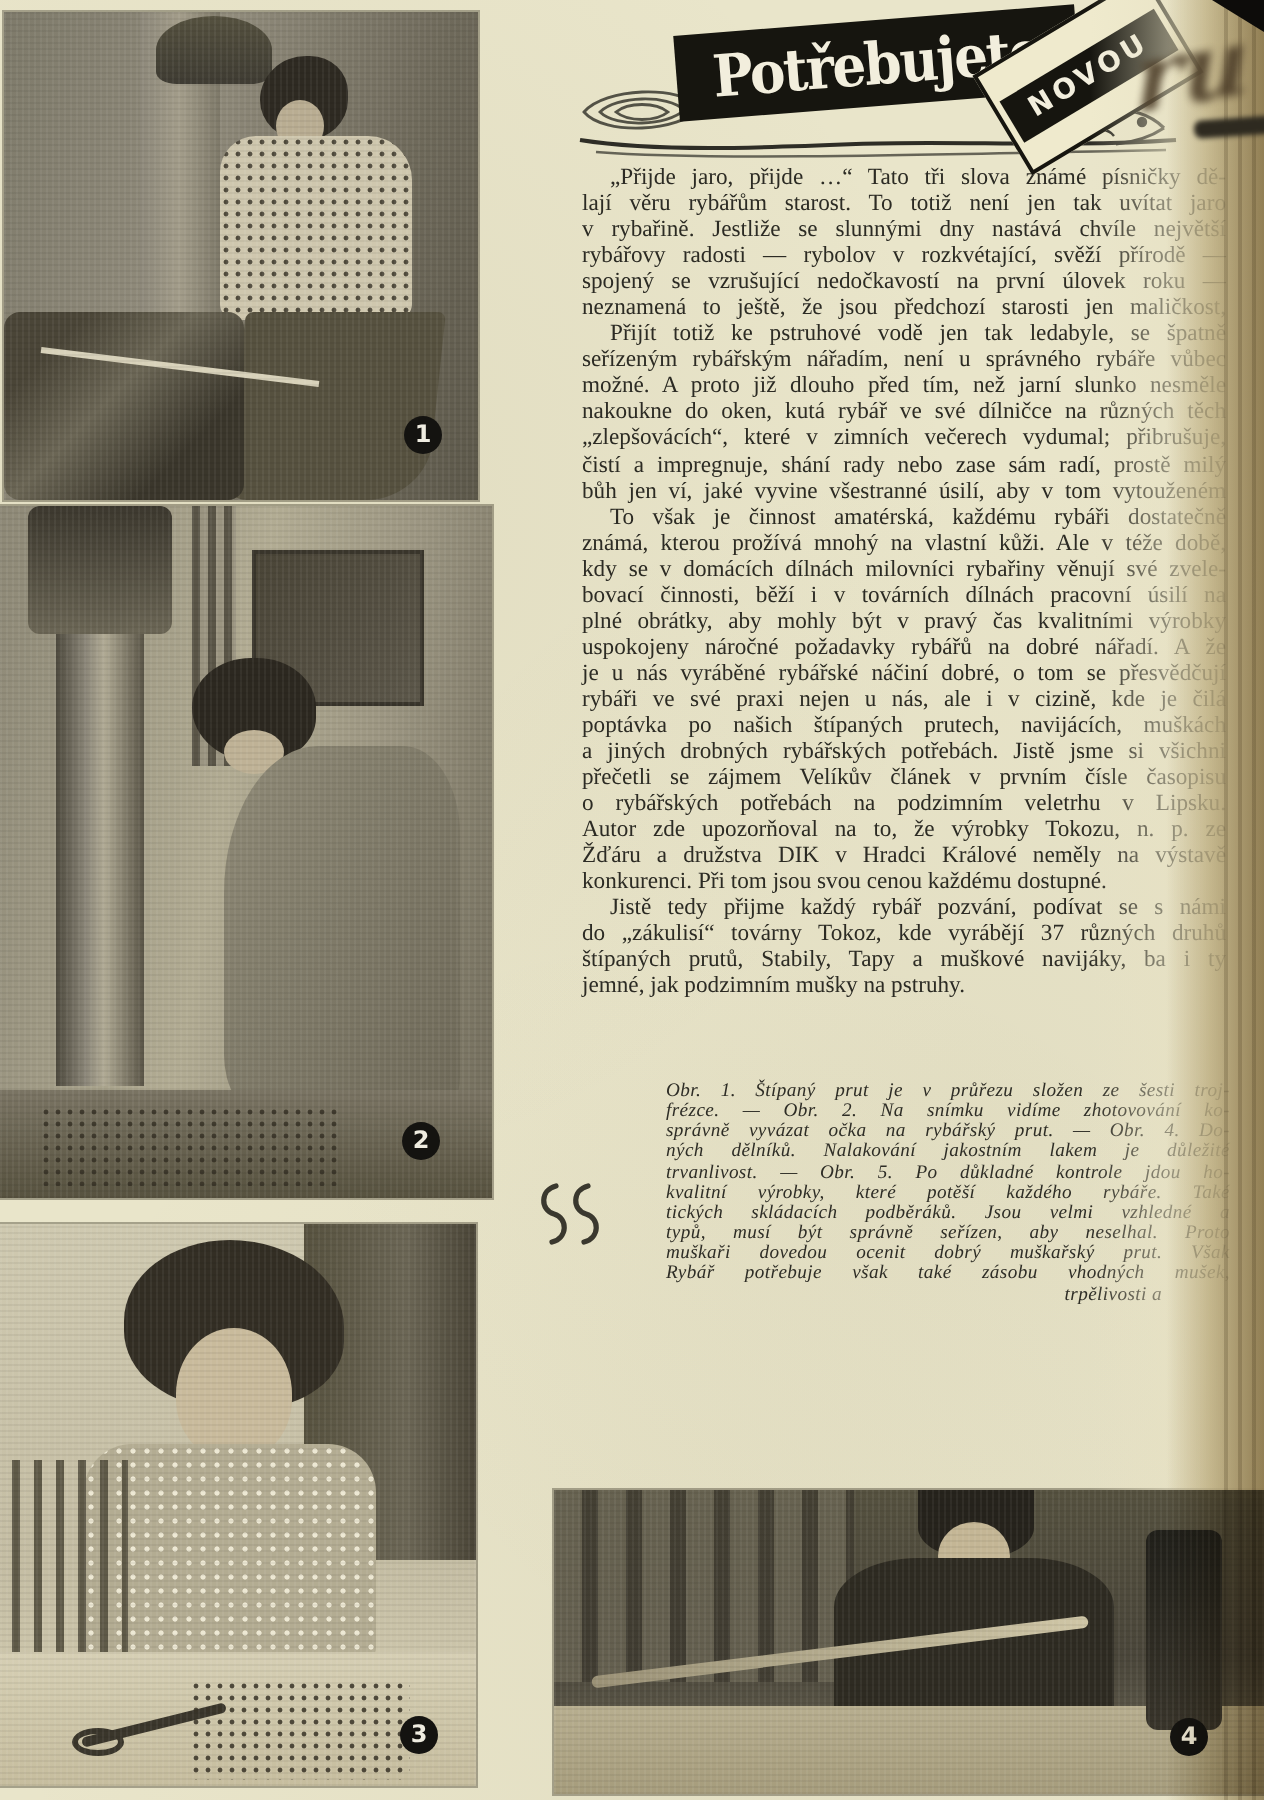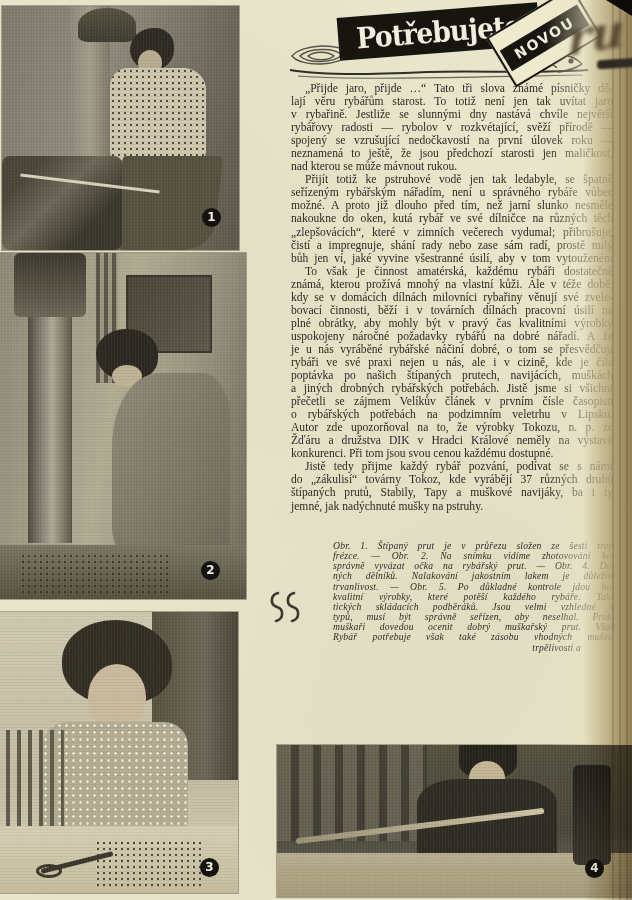--- a/index.html
+++ b/index.html
@@ -208,21 +208,20 @@
   <div class="edge-dash"></div>
 
   <div class="article">
       <div>
         <div class="tline first">„Přijde jaro, přijde …“ Tato tři slova známé písničky dě-</div>
         <div class="tline">lají věru rybářům starost. To totiž není jen tak uvítat jaro</div>
         <div class="tline">v rybařině. Jestliže se slunnými dny nastává chvíle největší</div>
         <div class="tline">rybářovy radosti — rybolov v rozkvétající, svěží přírodě —</div>
         <div class="tline">spojený se vzrušující nedočkavostí na první úlovek roku —</div>
         <div class="tline">neznamená to ještě, že jsou předchozí starosti jen maličkost,</div>
-        <div class="tline last">nad kterou se může mávnout rukou.</div>
       </div>
       <div>
         <div class="tline first">Přijít totiž ke pstruhové vodě jen tak ledabyle, se špatně</div>
         <div class="tline">seřízeným rybářským nářadím, není u správného rybáře vůbec</div>
         <div class="tline">možné. A proto již dlouho před tím, než jarní slunko nesměle</div>
         <div class="tline">nakoukne do oken, kutá rybář ve své dílničce na různých těch</div>
         <div class="tline">„zlepšovácích“, které v zimních večerech vydumal; přibrušuje,</div>
         <div class="tline">čistí a impregnuje, shání rady nebo zase sám radí, prostě milý</div>
         <div class="tline">bůh jen ví, jaké vyvine všestranné úsilí, aby v tom vytouženém</div>
       </div>
@@ -240,21 +239,21 @@
         <div class="tline">přečetli se zájmem Velíkův článek v prvním čísle časopisu</div>
         <div class="tline">o rybářských potřebách na podzimním veletrhu v Lipsku.</div>
         <div class="tline">Autor zde upozorňoval na to, že výrobky Tokozu, n. p. ze</div>
         <div class="tline">Žďáru a družstva DIK v Hradci Králové neměly na výstavě</div>
         <div class="tline last">konkurenci. Při tom jsou svou cenou každému dostupné.</div>
       </div>
       <div>
         <div class="tline first">Jistě tedy přijme každý rybář pozvání, podívat se s námi</div>
         <div class="tline">do „zákulisí“ továrny Tokoz, kde vyrábějí 37 různých druhů</div>
         <div class="tline">štípaných prutů, Stabily, Tapy a muškové navijáky, ba i ty</div>
-        <div class="tline last">jemné, jak nadýchnuté mušky na pstruhy.</div>
+        <div class="tline last">jemné, jak podzimním mušky na pstruhy.</div>
       </div>
     </div>
 
   <svg class="squiggle" width="36" height="54" viewBox="0 0 36 54">
     <g fill="none" stroke="#3a382e" stroke-width="2.6" stroke-linecap="round">
       <path d="M10,4 C2,6 2,16 9,18 C16,20 16,30 8,32"></path>
       <path d="M26,4 C18,6 18,16 25,18 C32,20 32,30 24,32"></path>
     </g>
   </svg>
 

